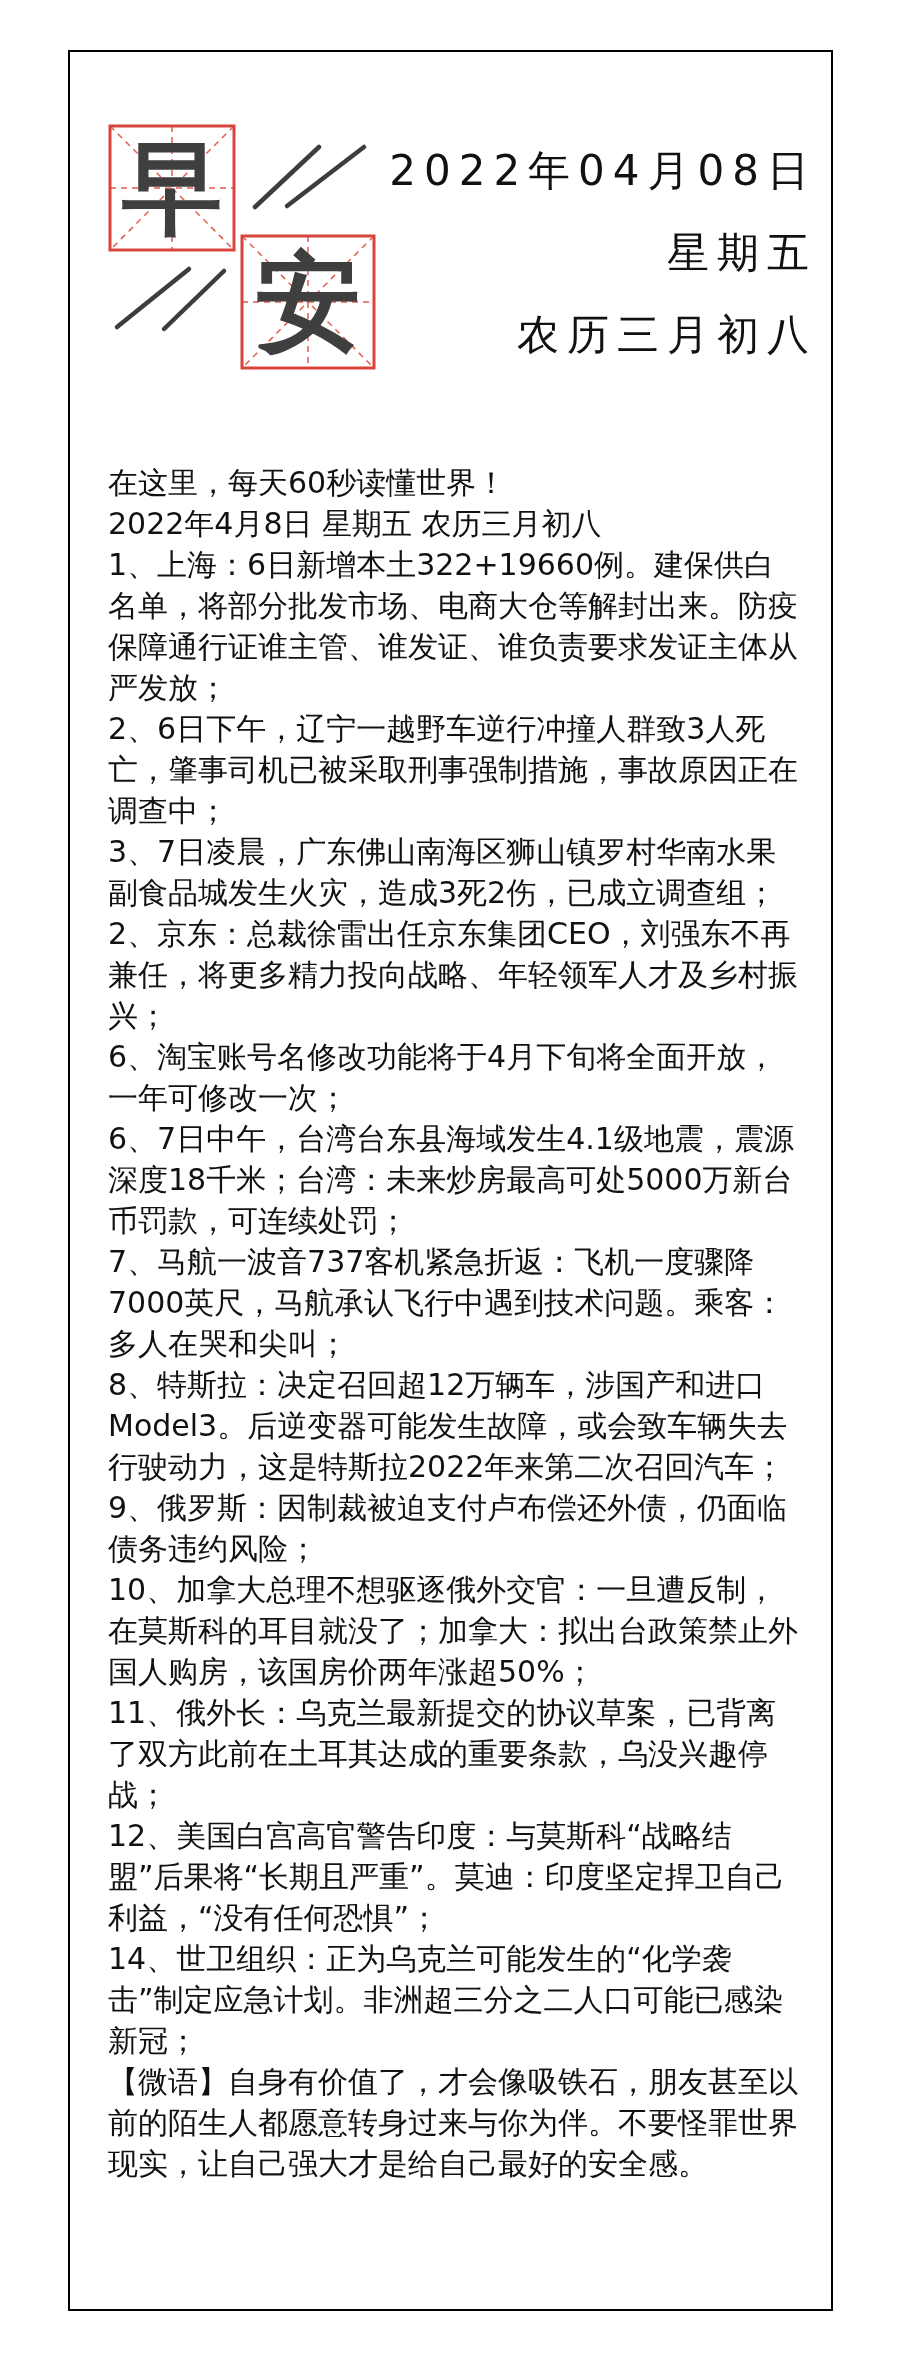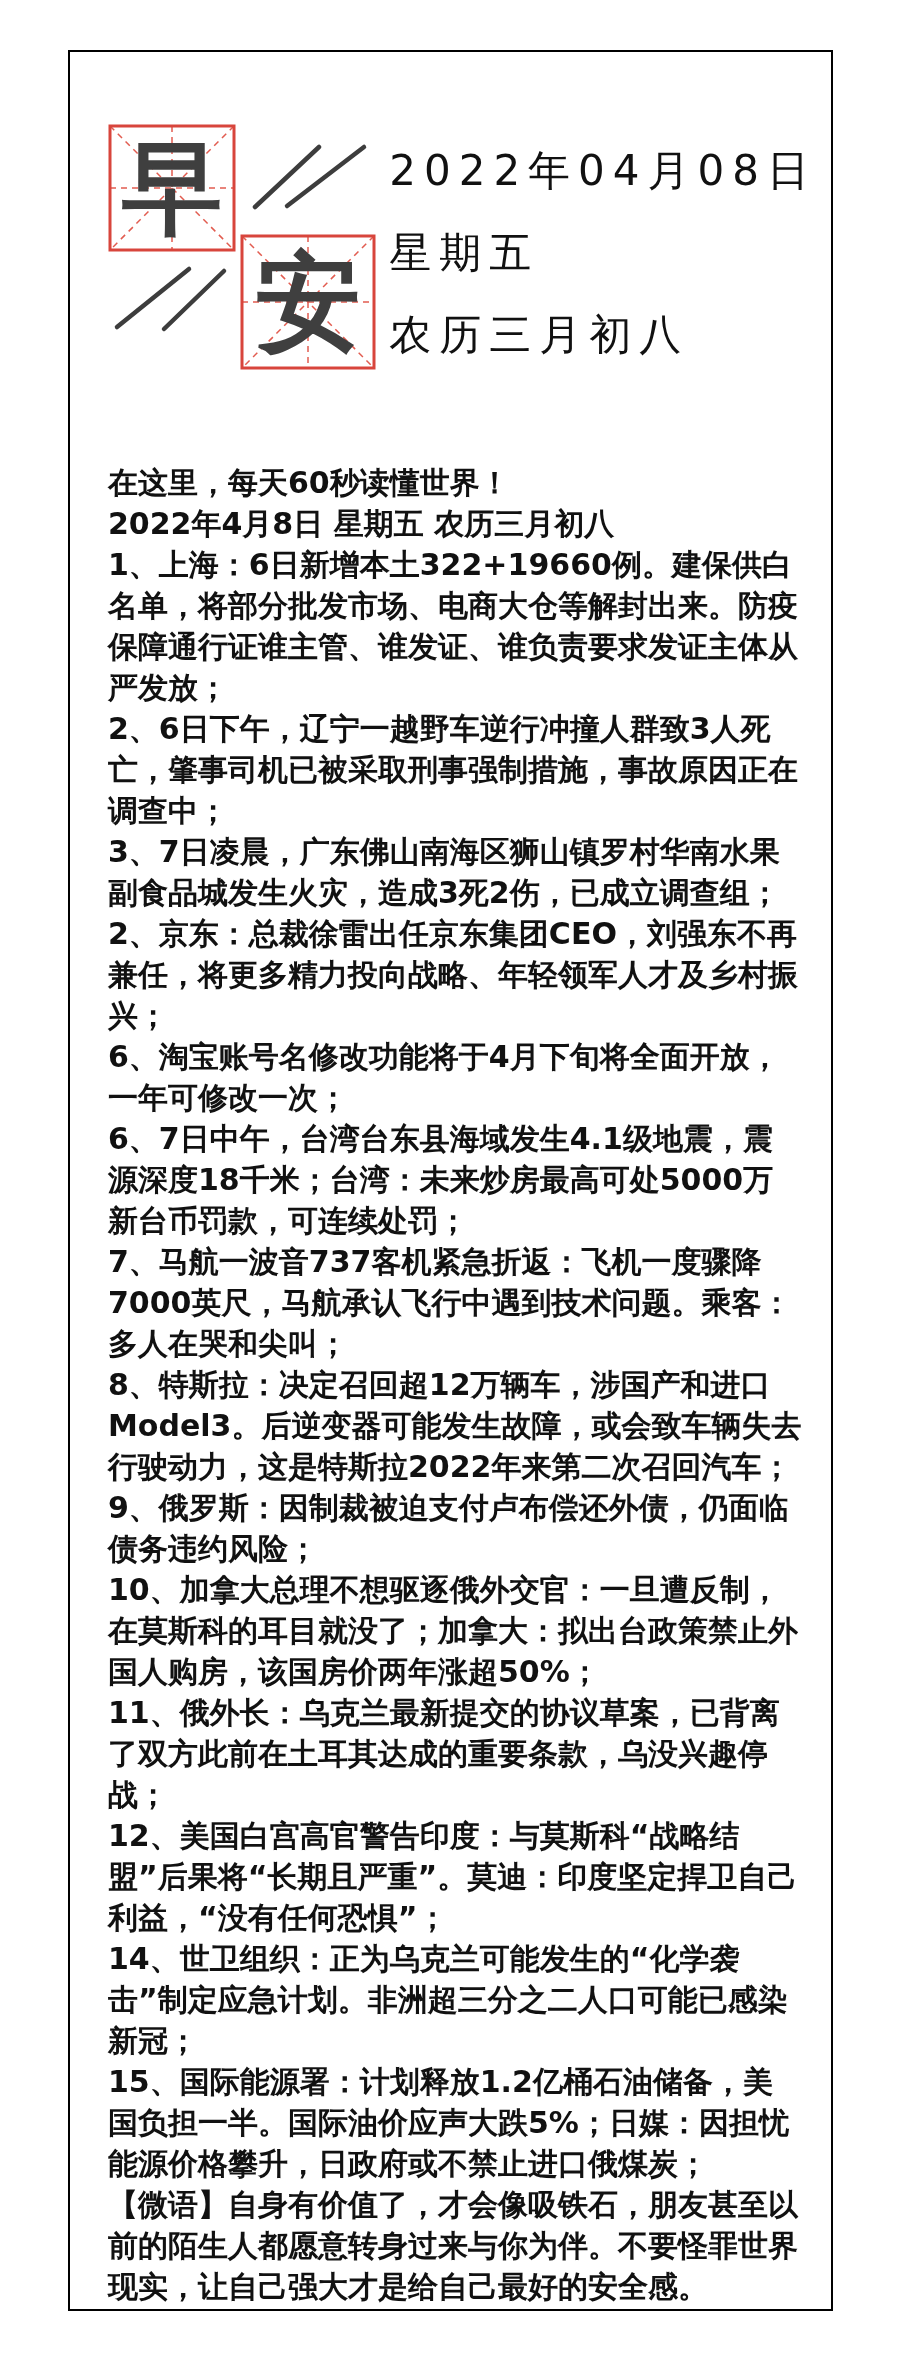--- a/index.html
+++ b/index.html
@@ -23,38 +23,39 @@
     left: 30px; top: 62px;
   }
   .logo-char {
     font-family: "DejaVu Sans", sans-serif;
     font-weight: bold;
     fill: #3f3f3f;
   }
   .dateline {
     position: absolute;
     top: 78px; right: 14px;
+    text-align: right;
     font-family: cursive, "DejaVu Sans", sans-serif;
     font-size: 42px;
     line-height: 82px;
     letter-spacing: 8px;
     color: #111111;
     white-space: nowrap;
   }
   .content {
     position: absolute;
     left: 38px; top: 410px;
     width: 694px;
     font-family: cursive, "DejaVu Sans", sans-serif;
     font-size: 30px;
     line-height: 41px;
     color: #111111;
     text-align: left;
   }
-  .content p { margin: 0; padding: 0; font-weight: bold; }
+  .content p { margin: 0; padding: 0; }
 </style>
 </head>
 <body>
 
 <div class="frame">
 
   <svg class="logo-svg" width="300" height="285" viewBox="0 0 300 285">
 
     <g>
       <line x1="155" y1="93" x2="219" y2="33" stroke="#3d3d3d" stroke-width="4.5" stroke-linecap="round"></line>
@@ -100,17 +101,16 @@
     <p>2、京东：总裁徐雷出任京东集团CEO，刘强东不再兼任，将更多精力投向战略、年轻领军人才及乡村振兴；</p>
     <p>6、淘宝账号名修改功能将于4月下旬将全面开放，一年可修改一次；</p>
     <p>6、7日中午，台湾台东县海域发生4.1级地震，震源深度18千米；台湾：未来炒房最高可处5000万新台币罚款，可连续处罚；</p>
     <p>7、马航一波音737客机紧急折返：飞机一度骤降7000英尺，马航承认飞行中遇到技术问题。乘客：多人在哭和尖叫；</p>
     <p>8、特斯拉：决定召回超12万辆车，涉国产和进口Model3。后逆变器可能发生故障，或会致车辆失去行驶动力，这是特斯拉2022年来第二次召回汽车；</p>
     <p>9、俄罗斯：因制裁被迫支付卢布偿还外债，仍面临债务违约风险；</p>
     <p>10、加拿大总理不想驱逐俄外交官：一旦遭反制，在莫斯科的耳目就没了；加拿大：拟出台政策禁止外国人购房，该国房价两年涨超50%；</p>
     <p>11、俄外长：乌克兰最新提交的协议草案，已背离了双方此前在土耳其达成的重要条款，乌没兴趣停战；</p>
     <p>12、美国白宫高官警告印度：与莫斯科“战略结盟”后果将“长期且严重”。莫迪：印度坚定捍卫自己利益，“没有任何恐惧”；</p>
     <p>14、世卫组织：正为乌克兰可能发生的“化学袭击”制定应急计划。非洲超三分之二人口可能已感染新冠；</p>
-    <p>15、国际能源署：计划释放1.2亿桶石油储备，美国负担一半。国际油价应声大跌5%；日媒：因担忧能源价格攀升，日政府或不禁止进口俄煤炭；</p>
     <p>【微语】自身有价值了，才会像吸铁石，朋友甚至以前的陌生人都愿意转身过来与你为伴。不要怪罪世界现实，让自己强大才是给自己最好的安全感。</p>
   </div>
 
 </div>
 
 </body></html>

